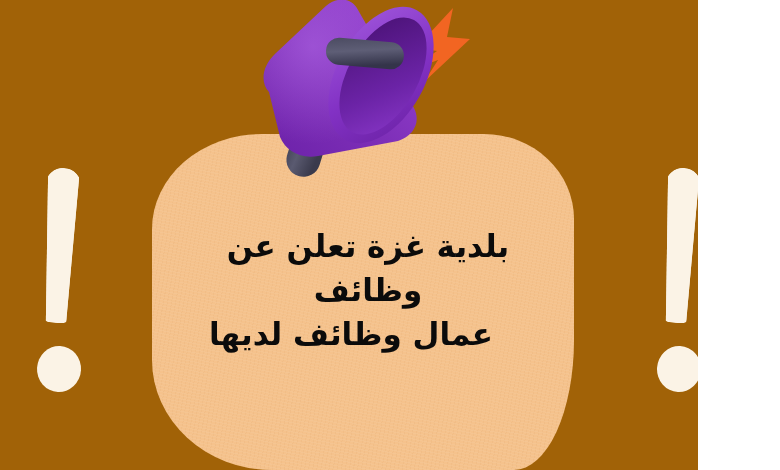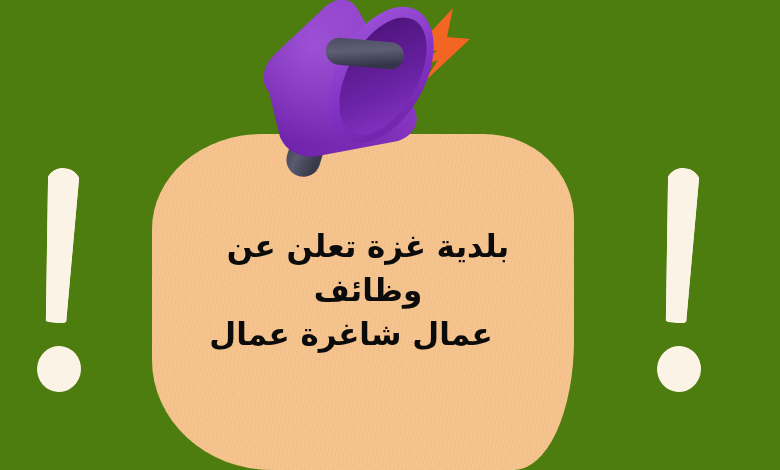--- a/index.html
+++ b/index.html
@@ -2,24 +2,24 @@
 <html><head>
 <meta charset="utf-8">
 <style>
   html, body {
     margin: 0;
     padding: 0;
     background: #ffffff;
   }
   #poster {
     position: relative;
-    width: 780px;
+    width: 698px;
     height: 470px;
     overflow: hidden;
-    background: #4d7c0f;
+    background: #a16207;
     font-family: "DejaVu Sans", "Liberation Sans", sans-serif;
   }
 
   
   .excl {
     position: absolute;
     width: 90px;
     height: 250px;
   }
   .excl .bar {
@@ -118,21 +118,21 @@
     <div class="bar"></div>
     <div class="dot"></div>
   </div>
 
   <div id="card">
     <div id="card-texture"></div>
   </div>
 
   <div id="headline">
     <span class="ln ln1">بلدية غزة تعلن عن وظائف</span>
-    <span class="ln ln2">عمال شاغرة عمال</span>
+    <span class="ln ln2">عمال وظائف لديها</span>
   </div>
 
   <div id="megaphone">
     <svg viewBox="0 0 250 205" xmlns="http://www.w3.org/2000/svg" aria-hidden="true">
       <defs>
         <linearGradient id="coneGrad" x1="0" y1="1" x2="1" y2="0">
           <stop offset="0%" stop-color="#6B21A8"></stop>
           <stop offset="45%" stop-color="#7E2FB8"></stop>
           <stop offset="100%" stop-color="#9A46D6"></stop>
         </linearGradient>

